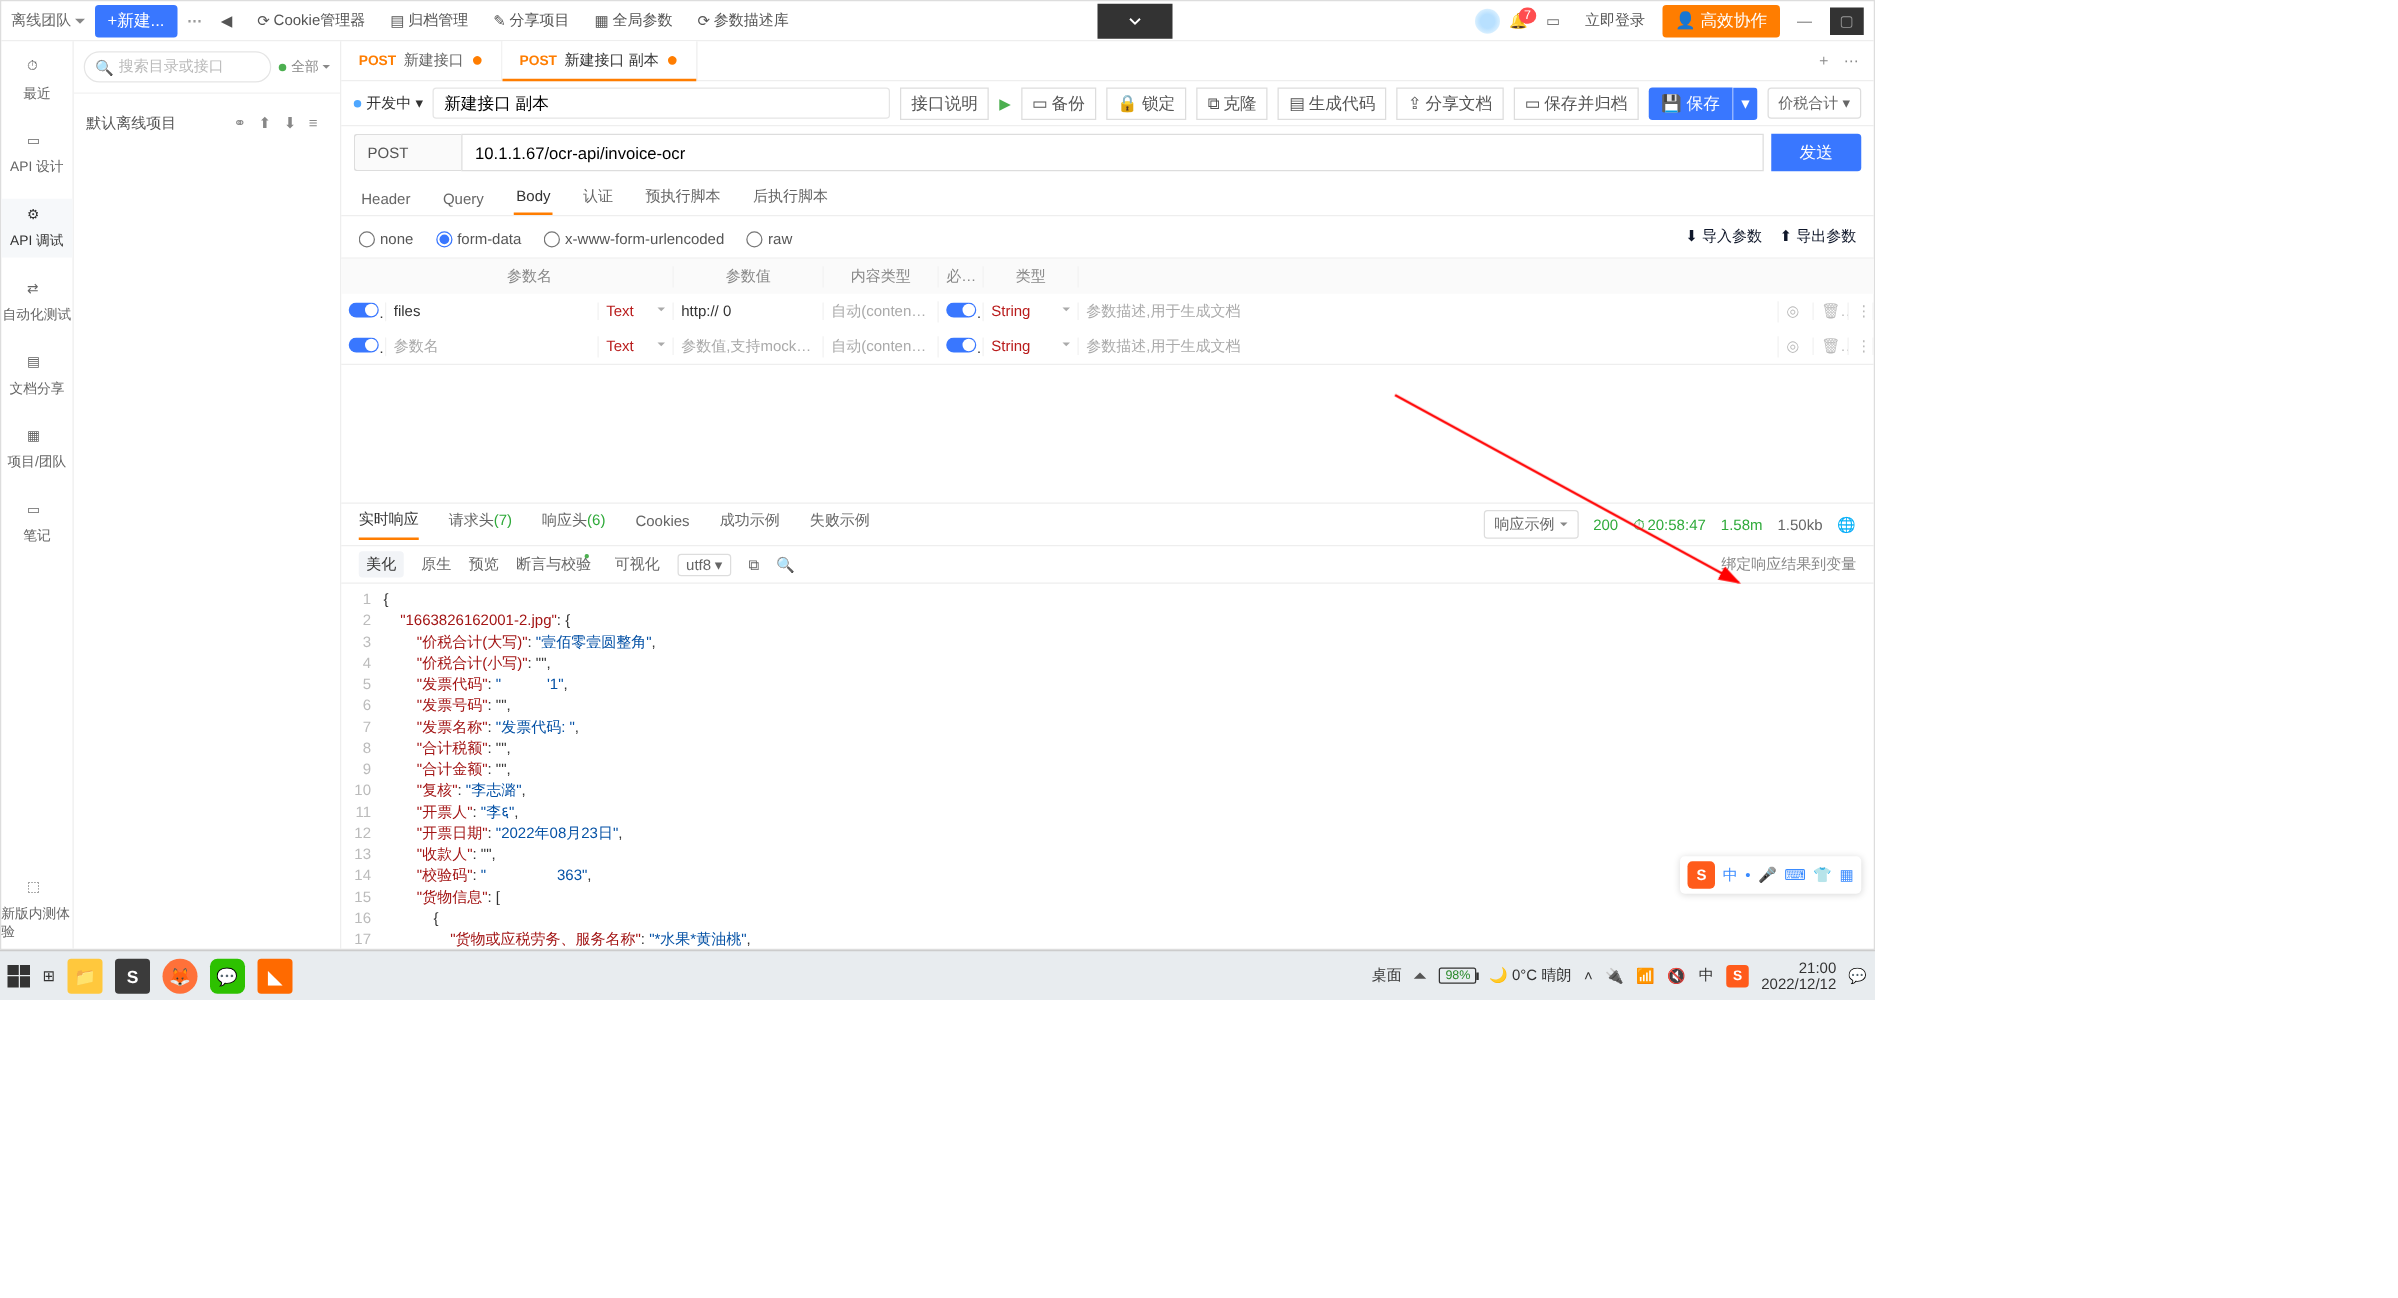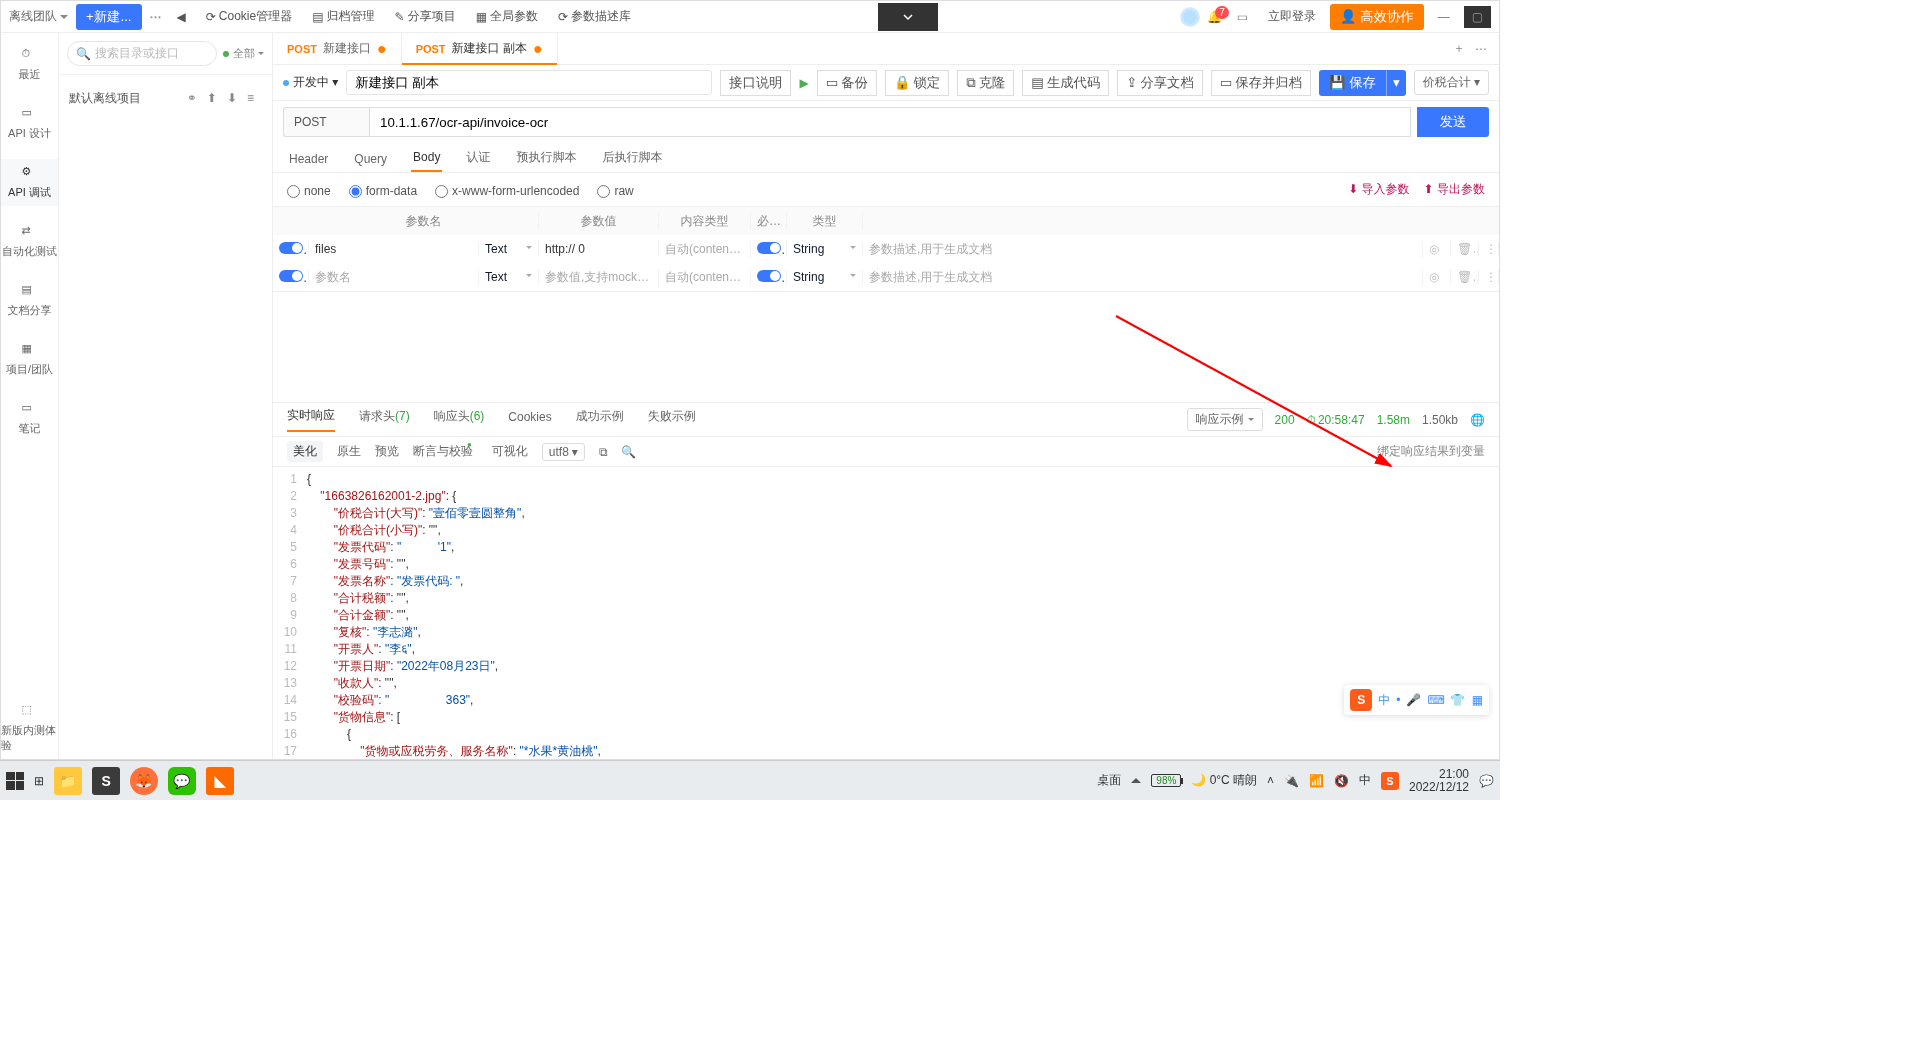--- a/index.html
+++ b/index.html
@@ -60,31 +60,31 @@
 .url-input{flex:1;border:1px solid #ddd;border-radius:0;padding:0 10px}
 .send-btn{width:72px;background:#3977ff;color:#fff;border:none;border-radius:0 3px 3px 0;margin-left:6px}
 
 .reqtabs{display:flex;gap:22px;padding:0 14px;border-bottom:1px solid #eee;height:30px;align-items:flex-end}
 .reqtab{padding:0 2px 6px;color:#666;cursor:pointer}
 .reqtab.active{color:#333;border-bottom:2px solid #ff7d00}
 
 .bodyopts{display:flex;align-items:flex-end;gap:18px;padding:8px 14px}
 .radio{display:flex;align-items:center;gap:4px;color:#555}
 .radio input{accent-color:#3977ff}
-.bodyopts-end{margin-left:auto;display:flex;gap:14px;color:#be185d}
+.bodyopts-end{margin-left:auto;display:flex;gap:14px;color:#0f172a}
 
 .ptable{border-top:1px solid #eee;border-bottom:1px solid #eee}
 .prow{display:grid;grid-template-columns:36px 170px 60px 120px 92px 36px 76px auto 28px 28px 20px;align-items:center;height:28px;font-size:12px}
 .phead{background:#fafafa;color:#888;text-align:center}
 .phead .pcell:nth-child(1),.prow .pcell:nth-child(1){}
 .pcell{padding:0 6px;white-space:nowrap;overflow:hidden;text-overflow:ellipsis;border-right:1px solid #f2f2f2}
 .pcell.center{text-align:center}
 .toggle{width:24px;height:12px;background:#3977ff;border-radius:6px;position:relative;display:inline-block}
 .toggle:after{content:"";position:absolute;right:1px;top:1px;width:10px;height:10px;background:#fff;border-radius:50%}
-.type-dd{display:flex;align-items:center;justify-content:space-between;color:#0f172a}
+.type-dd{display:flex;align-items:center;justify-content:space-between;color:#b91c1c}
 .type-dd:after{content:"";border:3px solid transparent;border-top-color:#aaa}
 .muted{color:#aaa}
 .ic{color:#bbb}
 
 .resp{flex:1;display:flex;flex-direction:column;min-height:0;border-top:1px solid #eee}
 .resptabs{display:flex;align-items:center;height:34px;border-bottom:1px solid #eee;padding:0 14px;gap:24px}
 .resptab{color:#666;cursor:pointer;padding-bottom:6px}
 .resptab.active{color:#333;border-bottom:2px solid #ff7d00}
 .resptabs-end{margin-left:auto;display:flex;align-items:center;gap:12px;color:#666}
 .rt-pill{border:1px solid #ddd;padding:2px 8px;border-radius:3px;display:flex;align-items:center;gap:4px}

